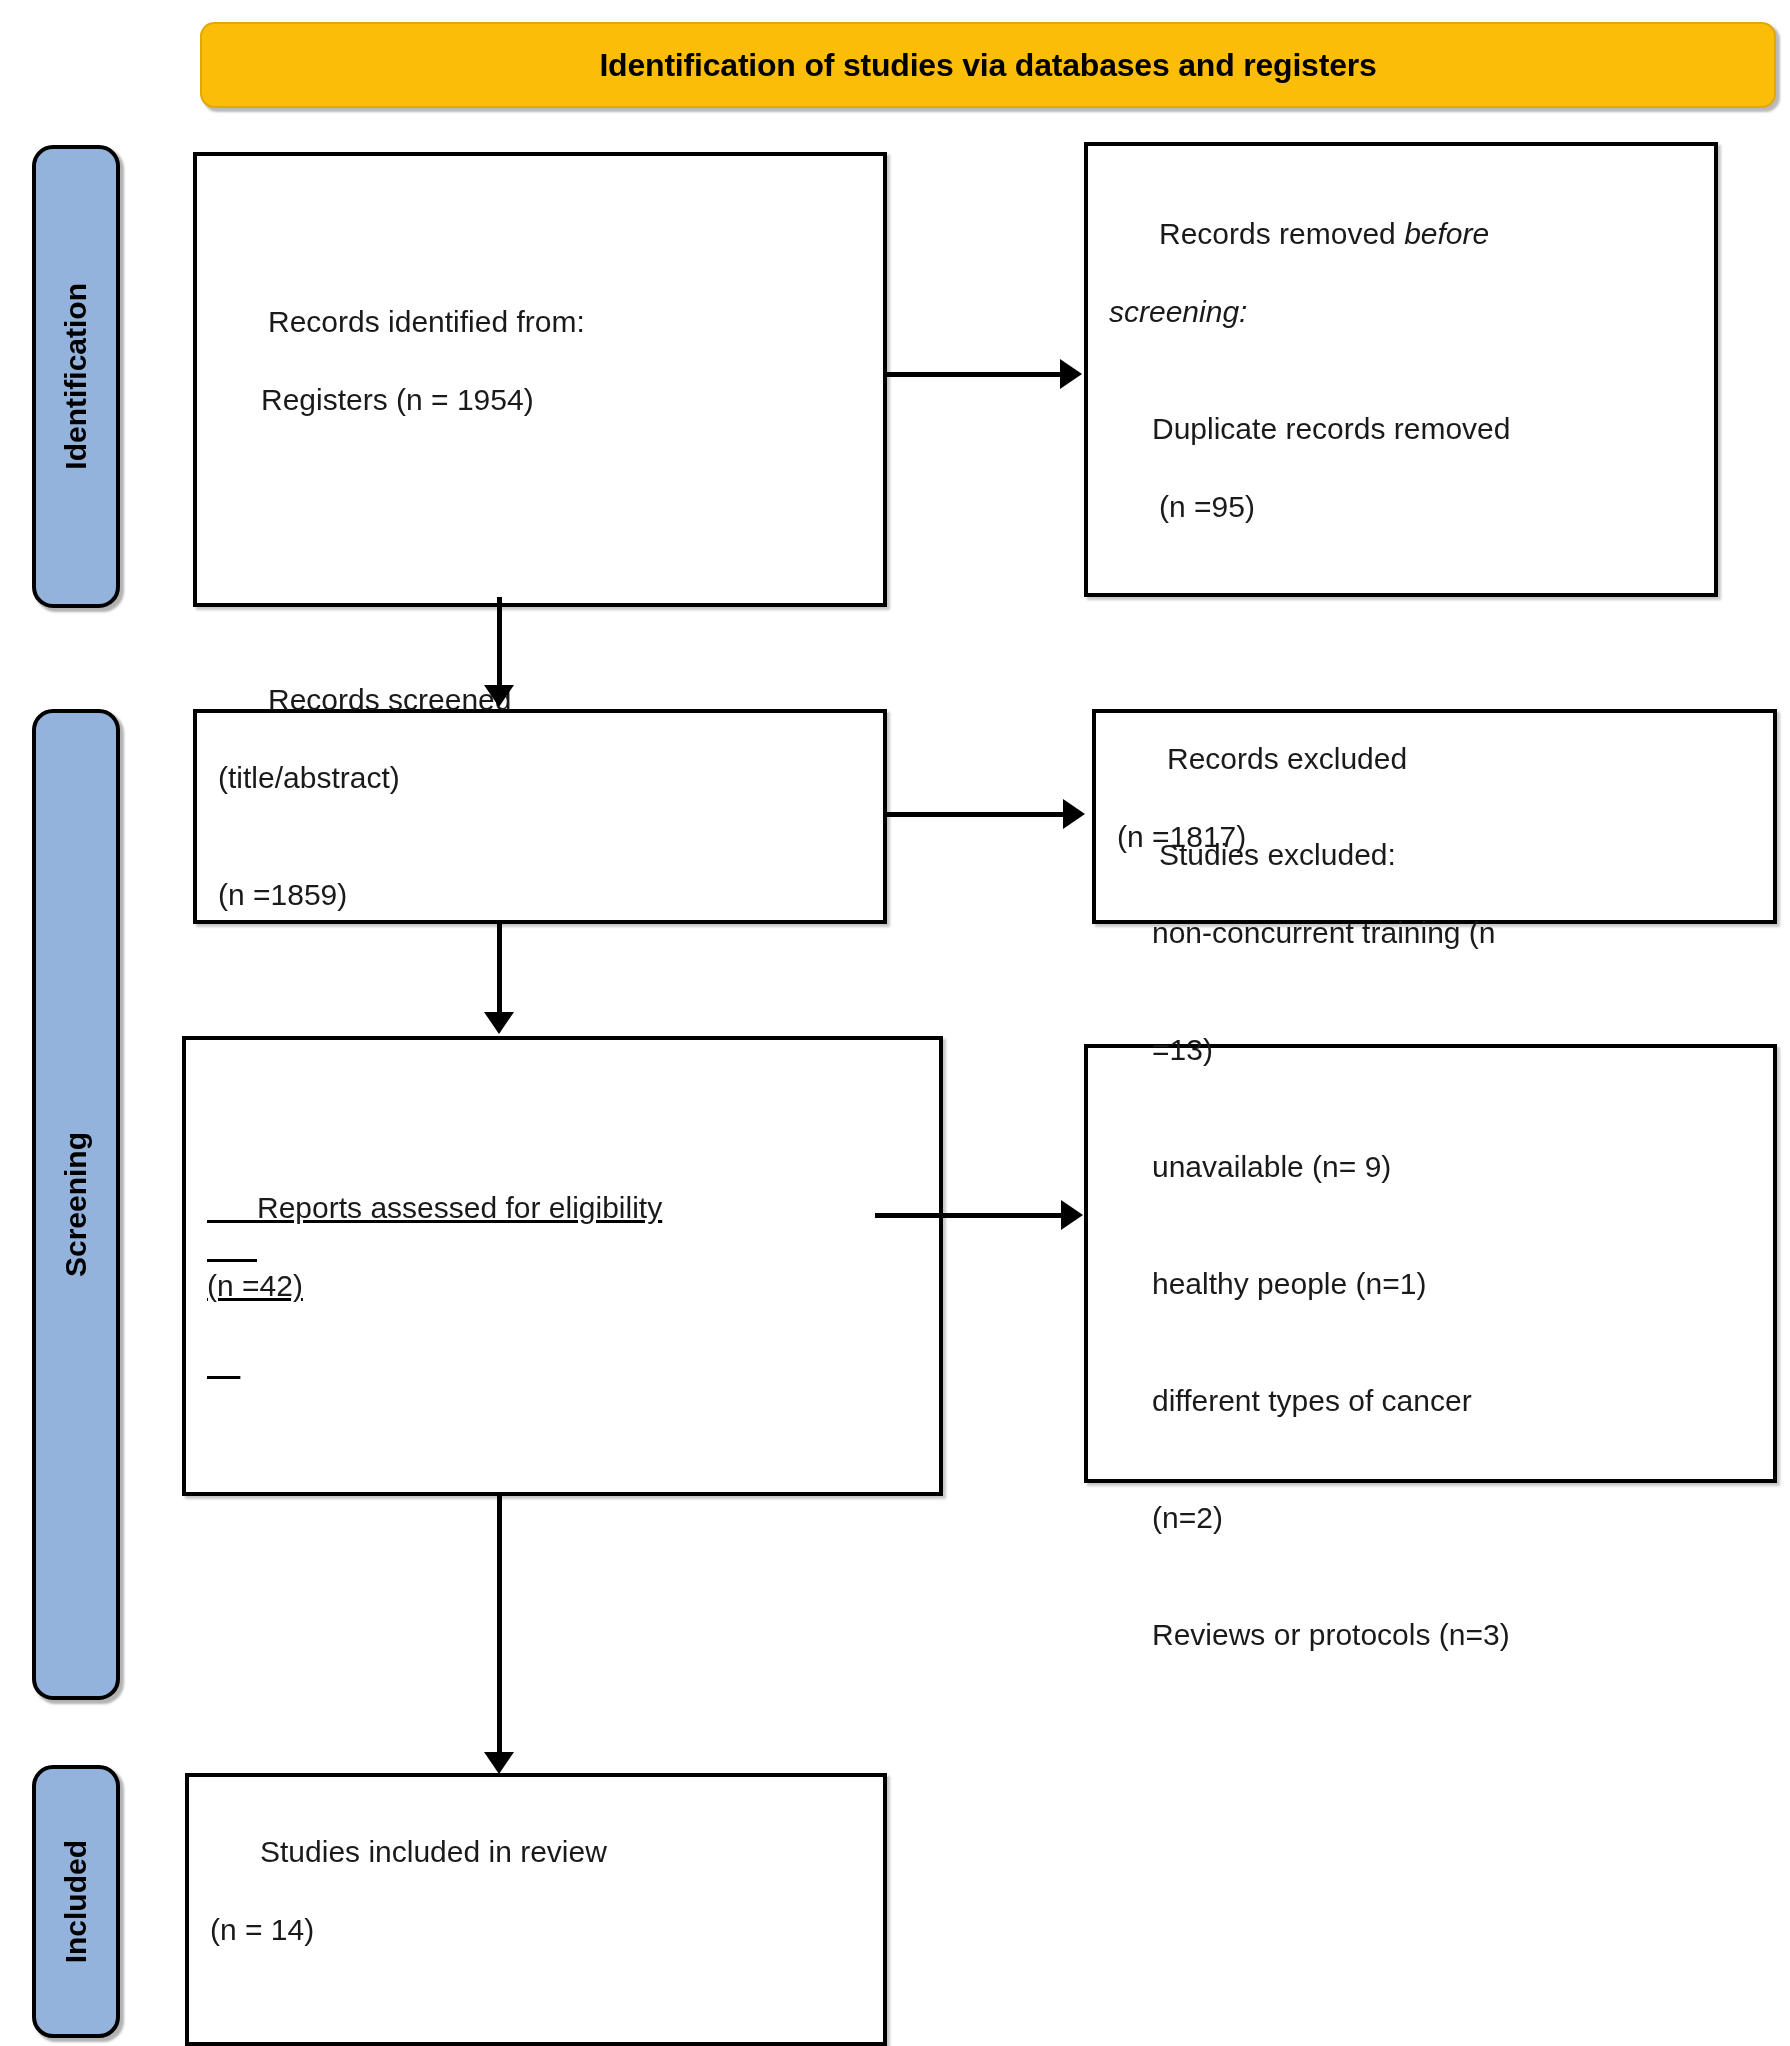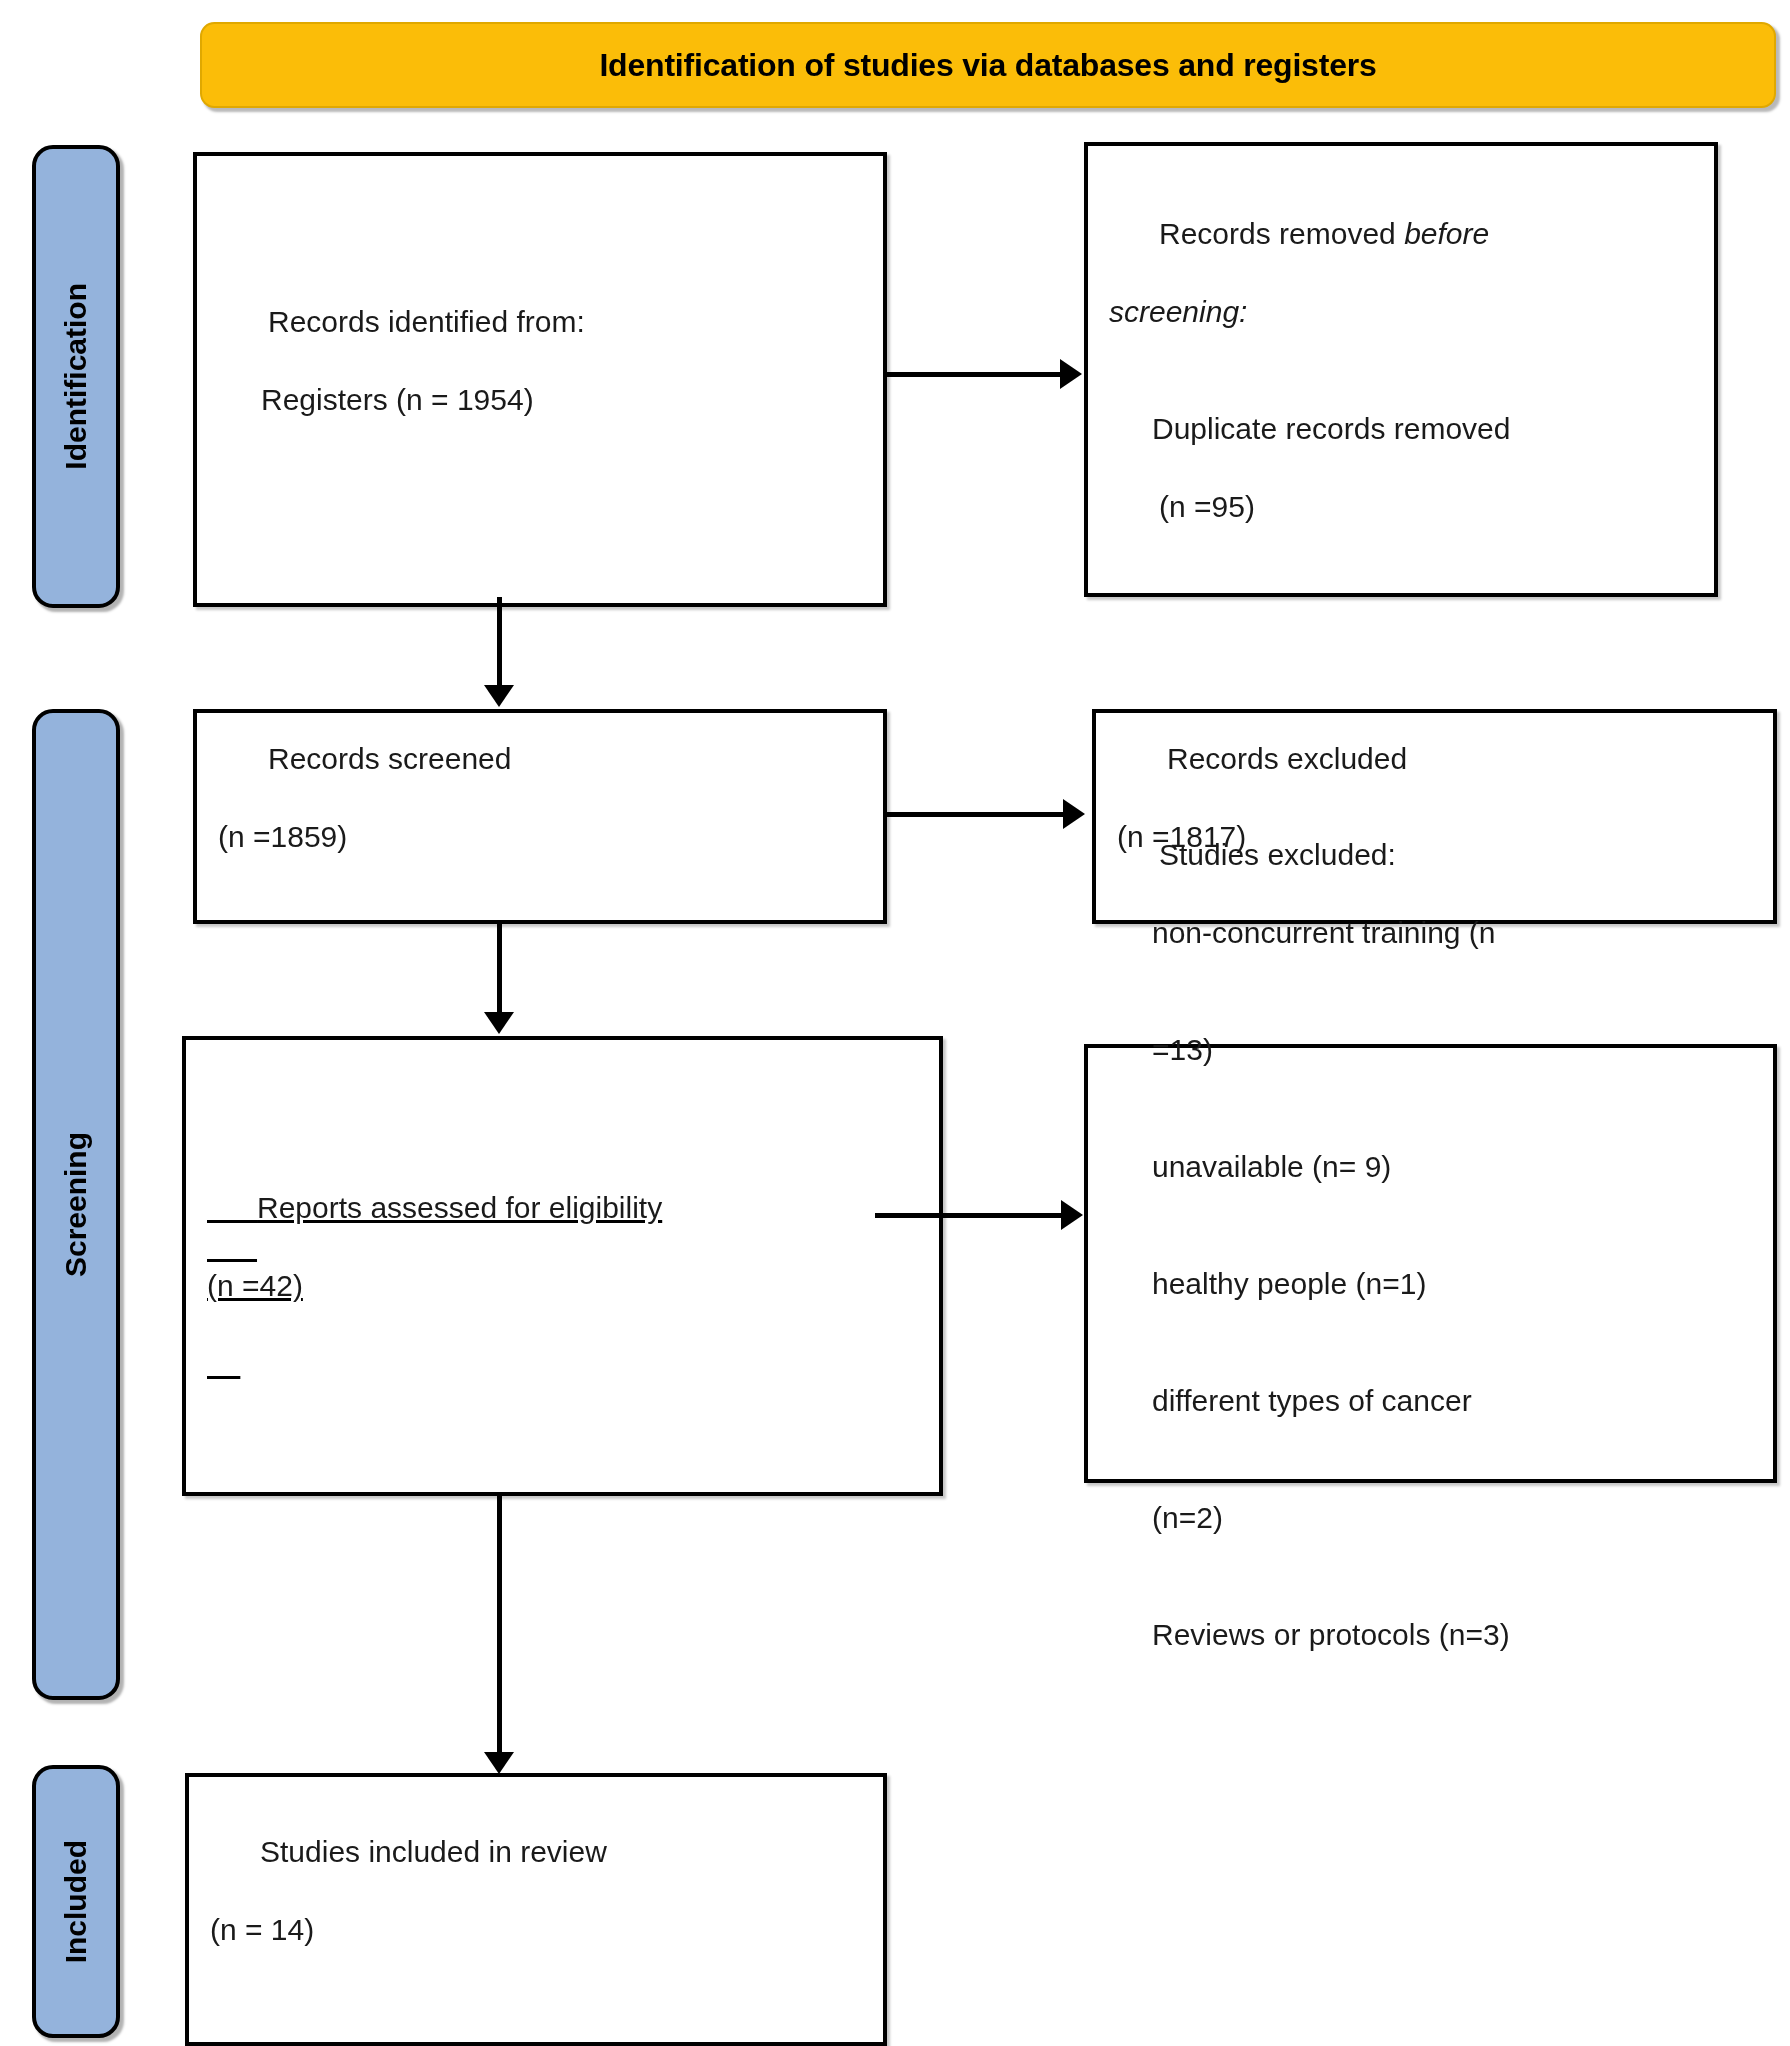--- a/index.html
+++ b/index.html
@@ -176,20 +176,21 @@
       <span><span>Records removed </span><em>before</em></span>
       <em style="display:block">screening:</em>
       <span class="ind">Duplicate records removed</span>
       <span>(n =95)</span>
     </div>
   </div>
 
   <div class="box" id="box-screened">
     <div class="box-text">
       <span>Records screened</span>
+      <span style="display:block">(title/abstract)</span>
       <span style="display:block">(n =1859)</span>
     </div>
   </div>
 
   <div class="box" id="box-records-excl">
     <div class="box-text">
       <span>Records excluded</span>
       <span style="display:block">(n =1817)</span>
     </div>
   </div>

